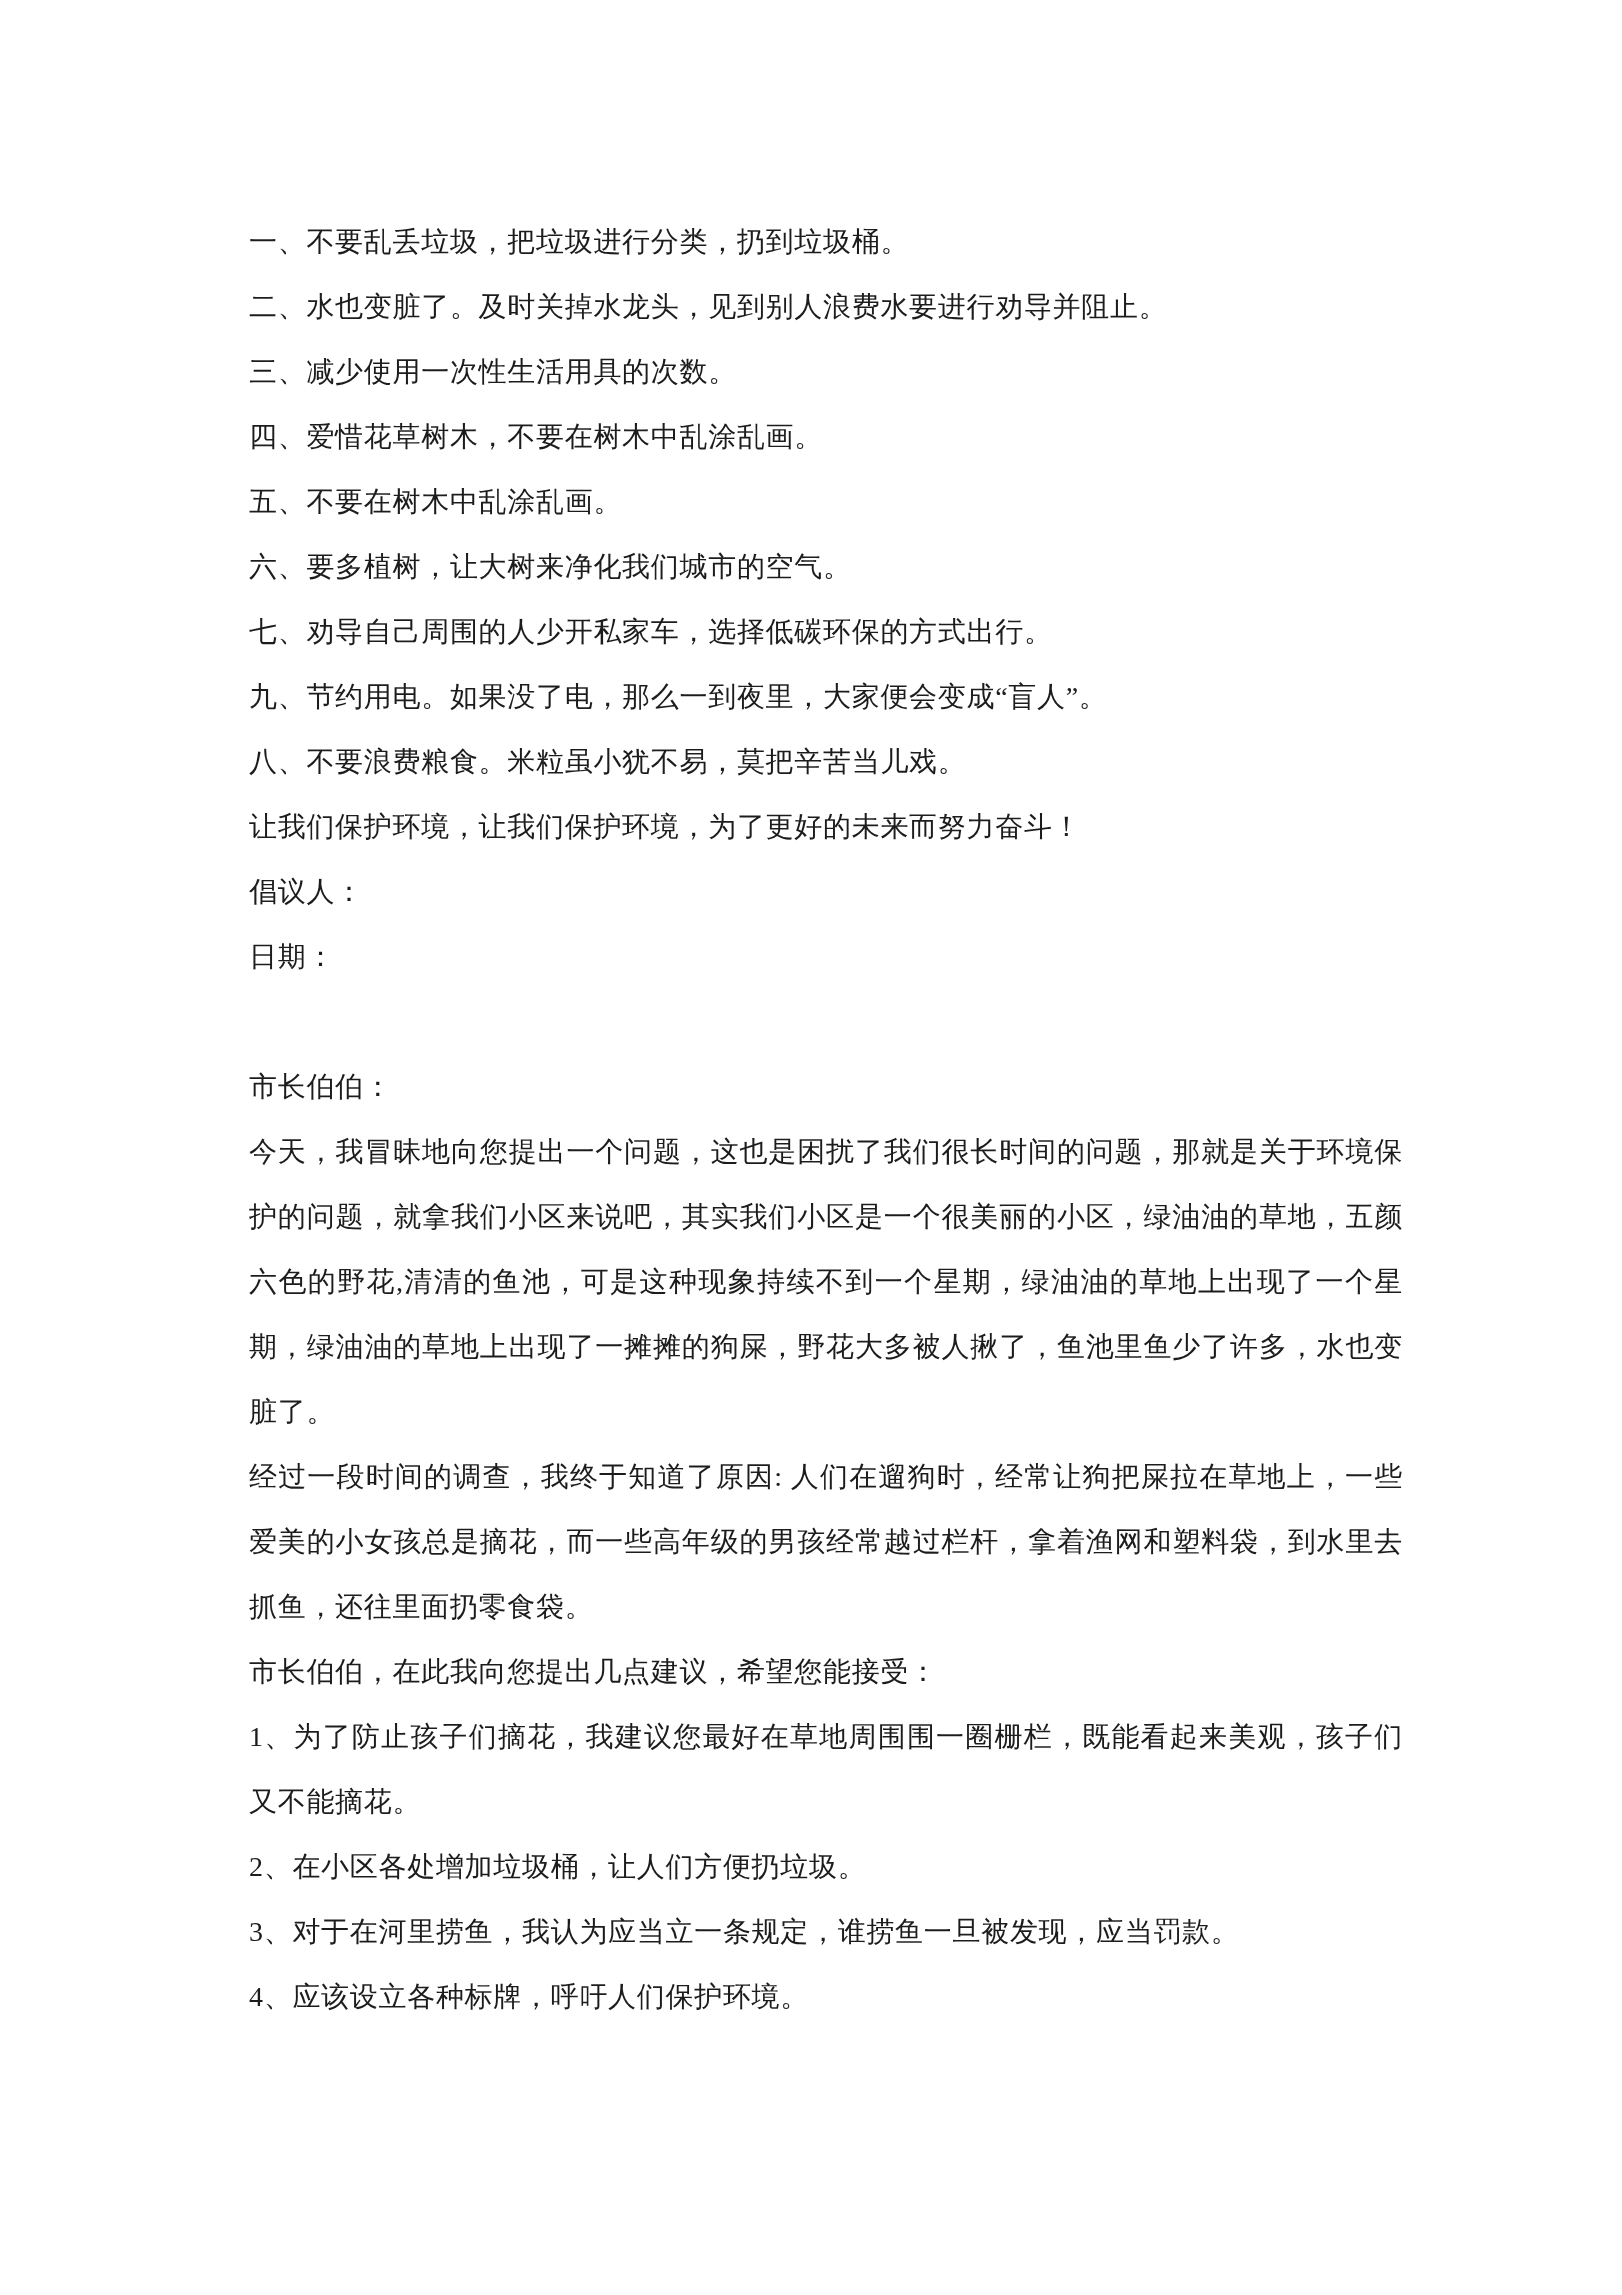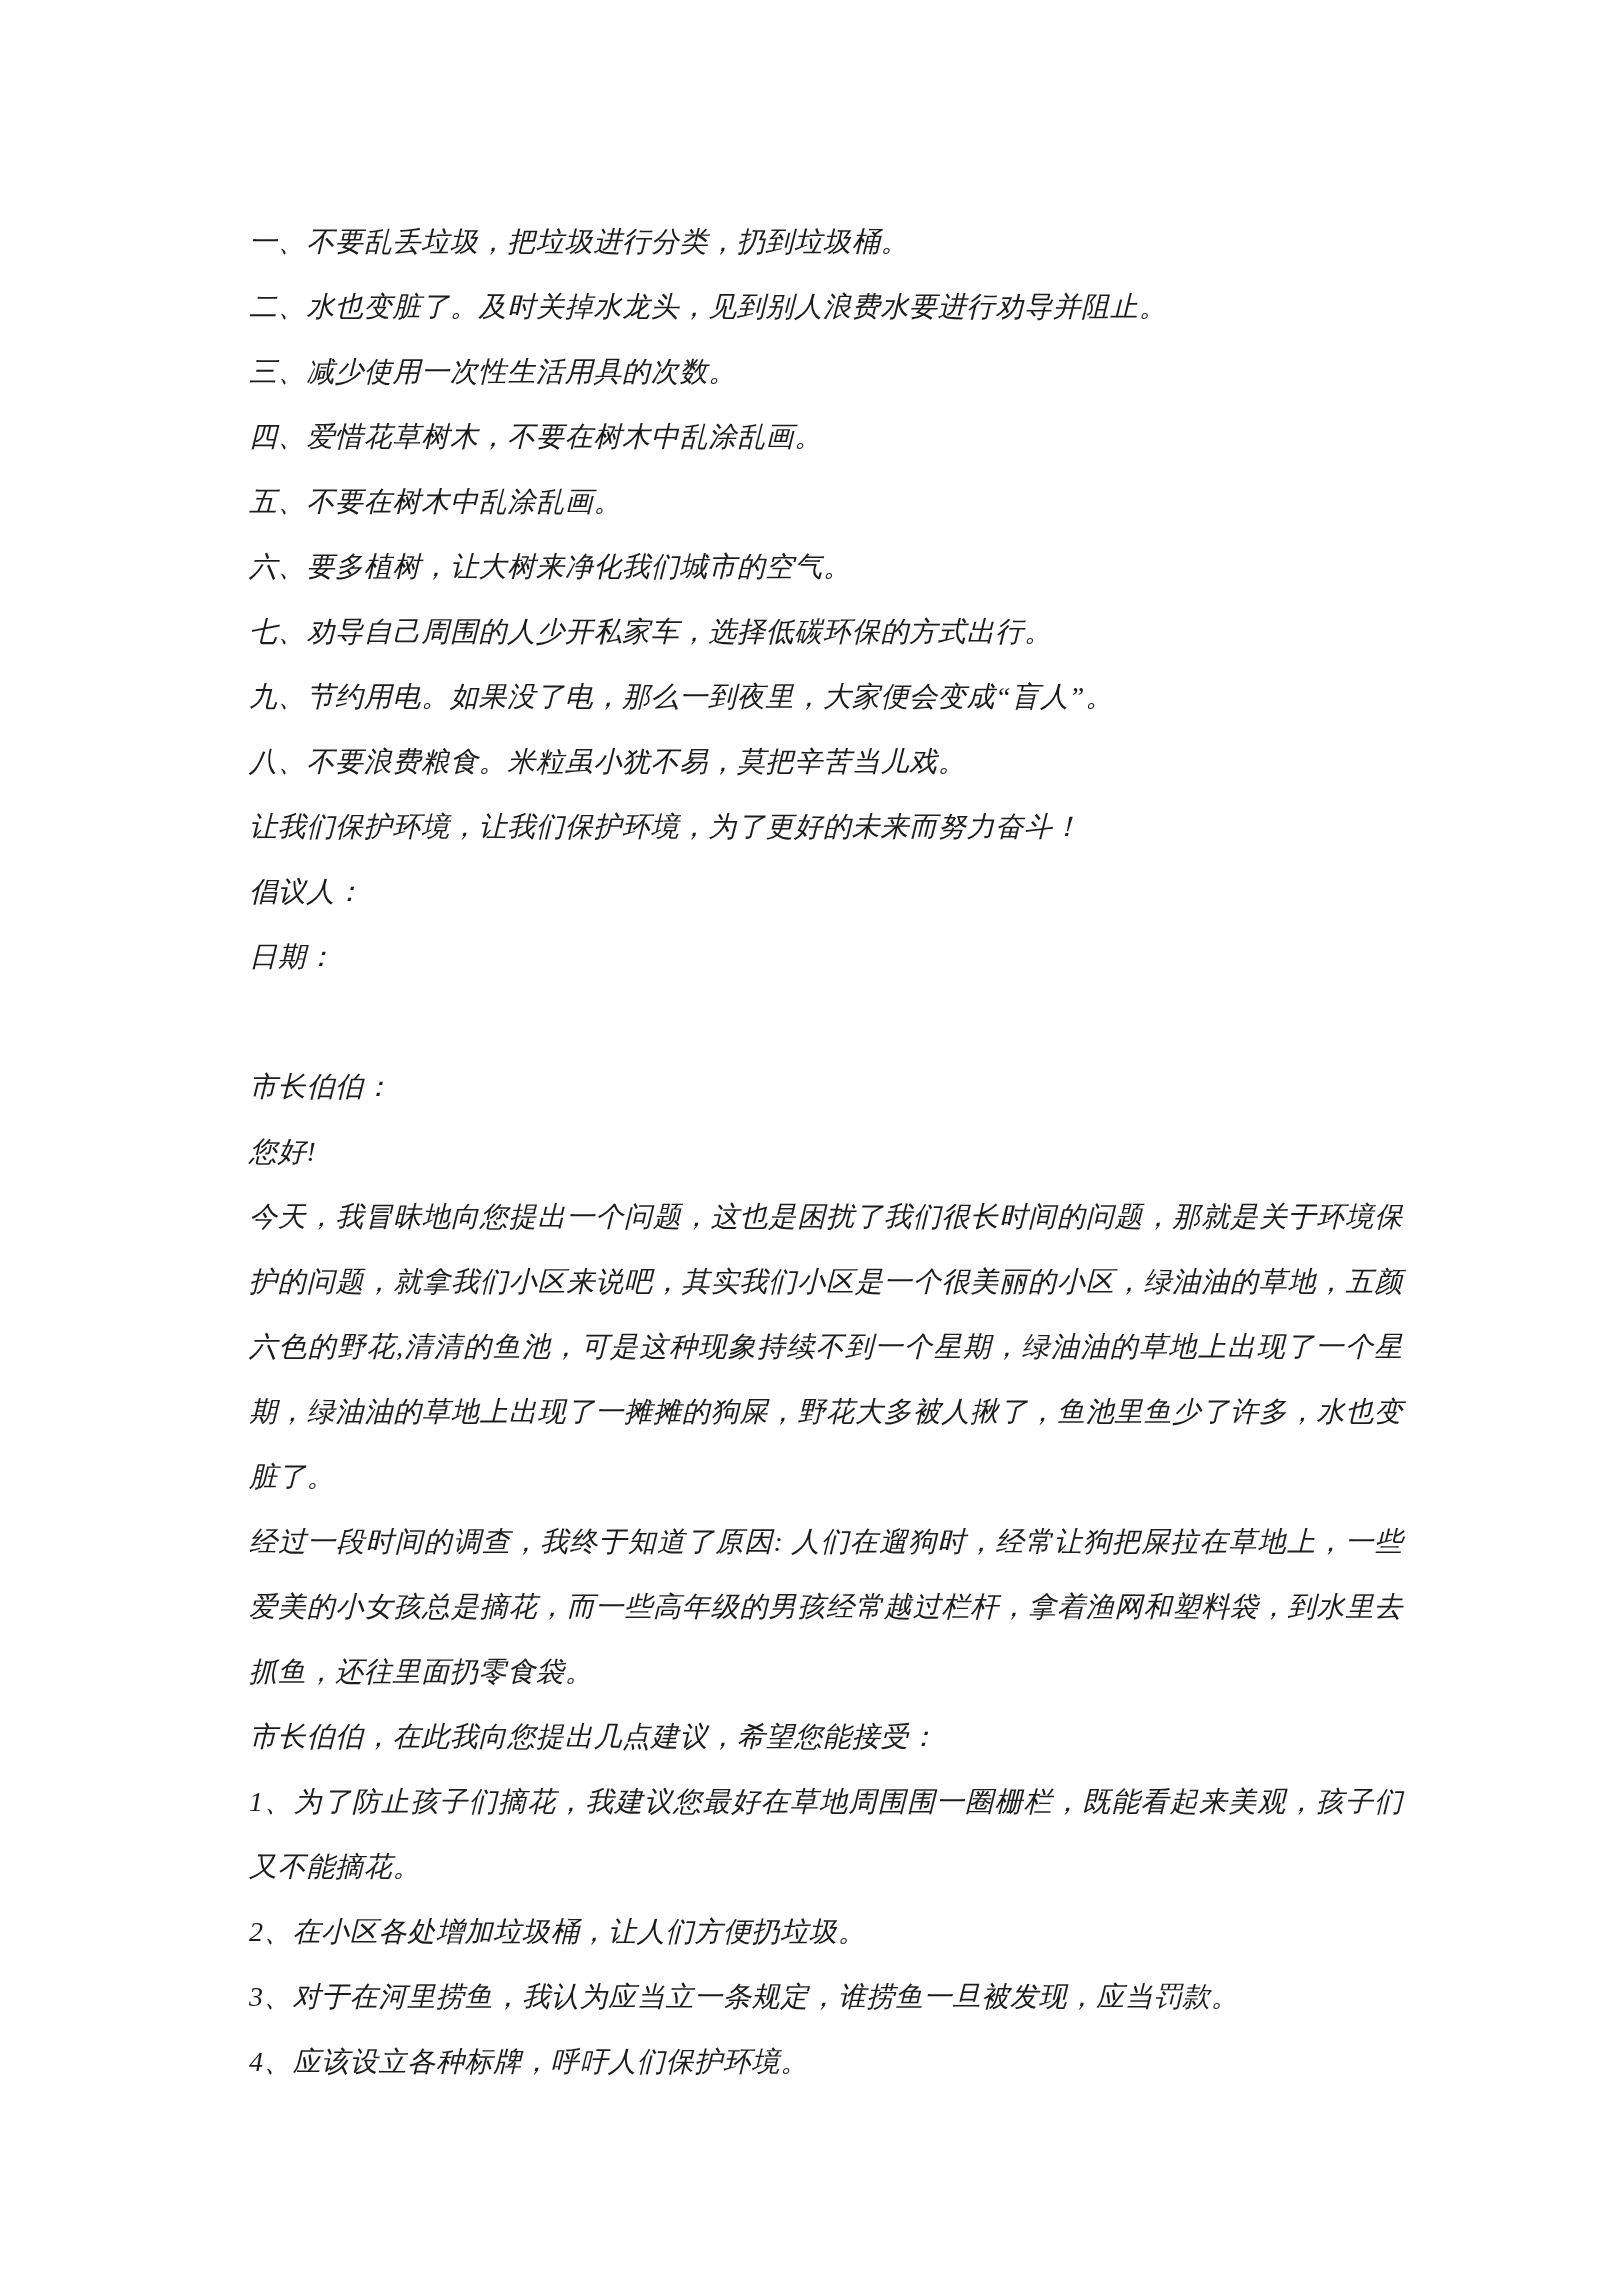--- a/index.html
+++ b/index.html
@@ -8,21 +8,20 @@
     background: #ffffff;
   }
   .page {
     position: relative;
     width: 1623px;
     height: 2295px;
     background: #ffffff;
     box-sizing: border-box;
     padding: 209px 220px 131px 249px;
     overflow: hidden;
-    font-style: italic;
   }
   .doc-body {
     width: 100%;
   }
   .doc-body p {
     margin: 0;
     font-family: "Liberation Serif", "DejaVu Serif", serif;
     font-size: 28px;
     line-height: 65px;
     color: #1c1c1c;
@@ -47,21 +46,20 @@
       <p>五、不要在树木中乱涂乱画。</p>
       <p>六、要多植树，让大树来净化我们城市的空气。</p>
       <p>七、劝导自己周围的人少开私家车，选择低碳环保的方式出行。</p>
       <p>九、节约用电。如果没了电，那么一到夜里，大家便会变成“盲人”。</p>
       <p>八、不要浪费粮食。米粒虽小犹不易，莫把辛苦当儿戏。</p>
       <p>让我们保护环境，让我们保护环境，为了更好的未来而努力奋斗！</p>
       <p>倡议人：</p>
       <p>日期：</p>
       <p class="blank-line">&nbsp;</p>
       <p>市长伯伯：</p>
-      <p>您好!</p>
       <p>今天，我冒昧地向您提出一个问题，这也是困扰了我们很长时间的问题，那就是关于环境保护的问题，就拿我们小区来说吧，其实我们小区是一个很美丽的小区，绿油油的草地，五颜六色的野花,清清的鱼池，可是这种现象持续不到一个星期，绿油油的草地上出现了一个星期，绿油油的草地上出现了一摊摊的狗屎，野花大多被人揪了，鱼池里鱼少了许多，水也变脏了。</p>
       <p>经过一段时间的调查，我终于知道了原因: 人们在遛狗时，经常让狗把屎拉在草地上，一些爱美的小女孩总是摘花，而一些高年级的男孩经常越过栏杆，拿着渔网和塑料袋，到水里去抓鱼，还往里面扔零食袋。</p>
       <p>市长伯伯，在此我向您提出几点建议，希望您能接受：</p>
       <p>1、为了防止孩子们摘花，我建议您最好在草地周围围一圈栅栏，既能看起来美观，孩子们又不能摘花。</p>
       <p>2、在小区各处增加垃圾桶，让人们方便扔垃圾。</p>
       <p>3、对于在河里捞鱼，我认为应当立一条规定，谁捞鱼一旦被发现，应当罚款。</p>
       <p>4、应该设立各种标牌，呼吁人们保护环境。</p>
     </div>
 </div>
 

